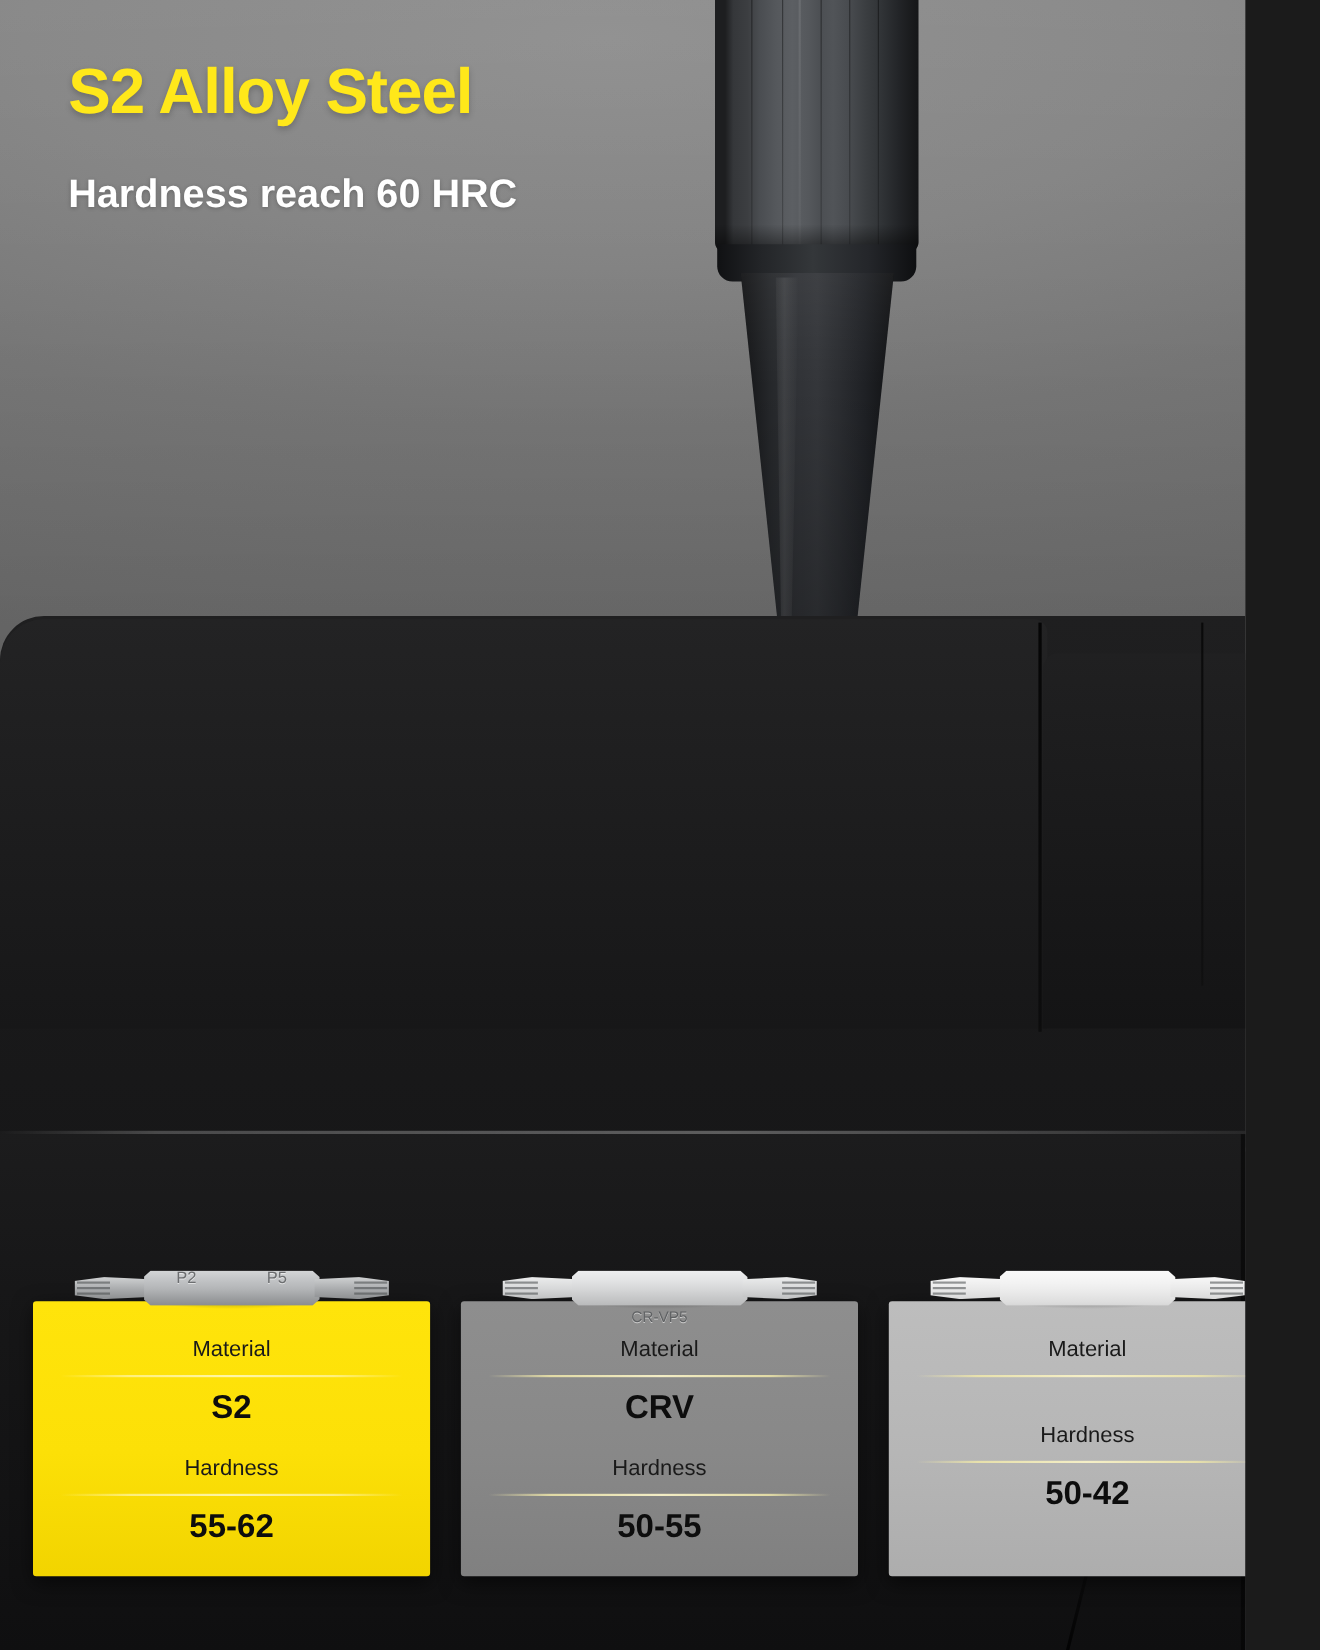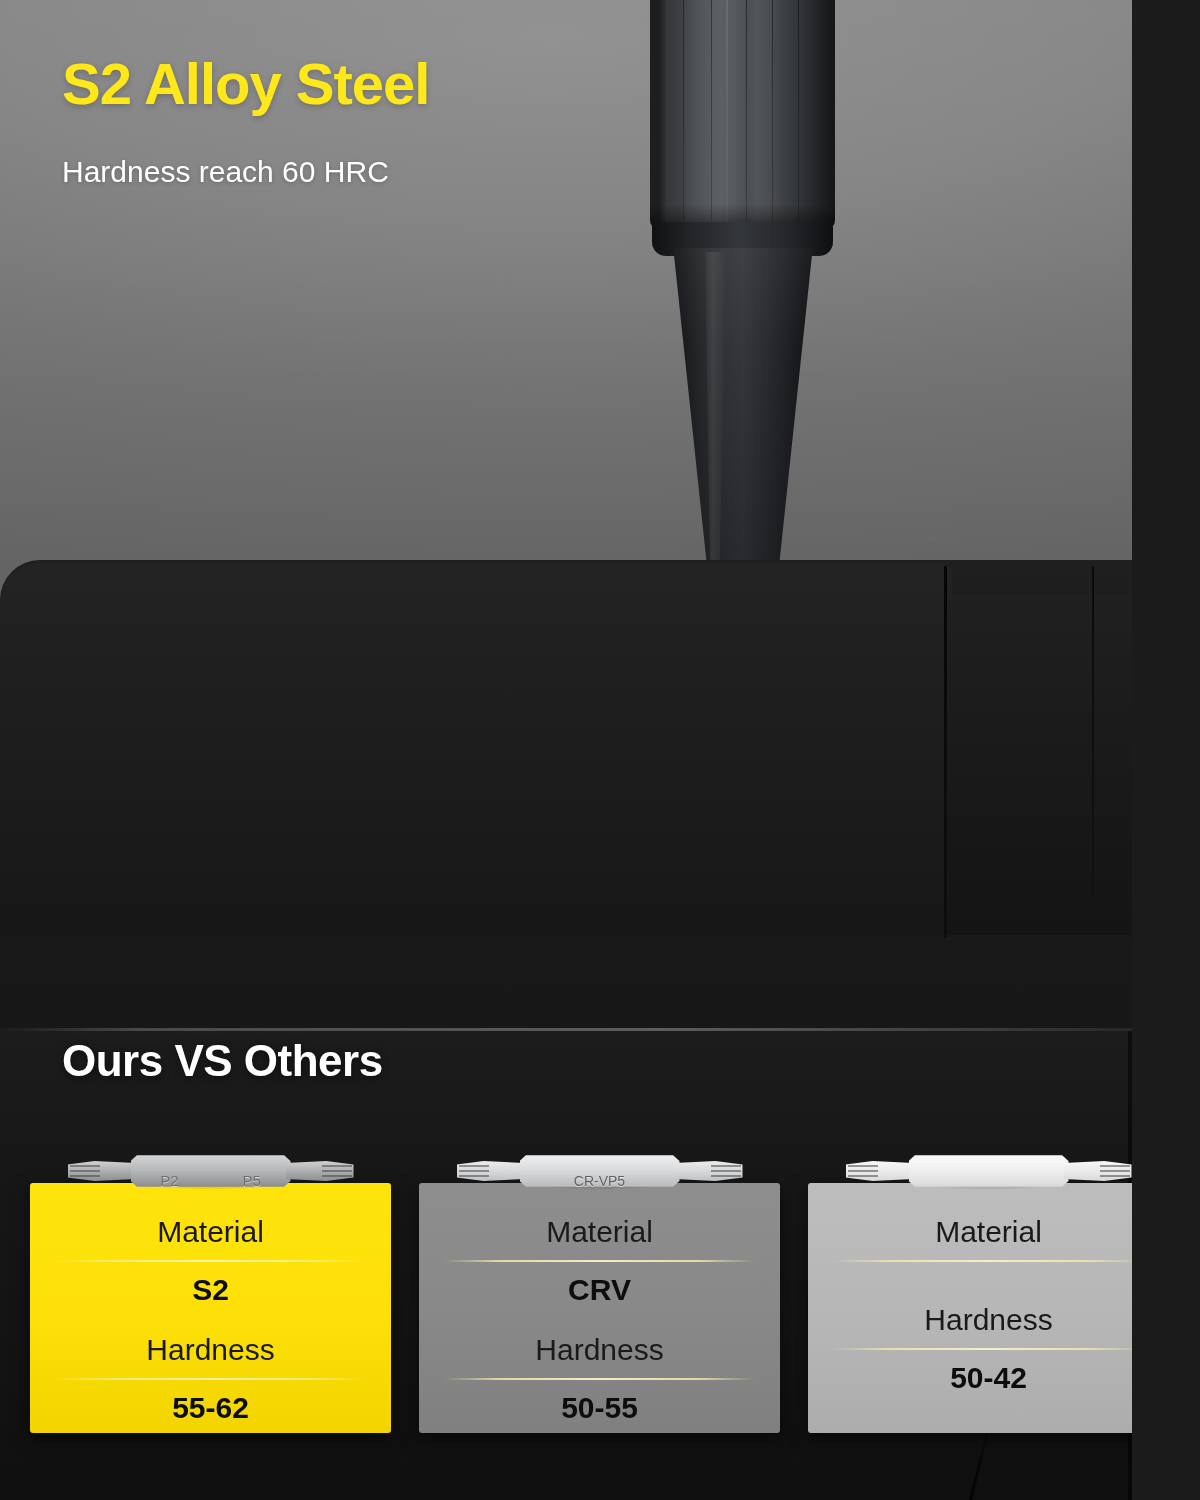--- a/index.html
+++ b/index.html
@@ -28,21 +28,21 @@
   .copy{ position:absolute; left:62px; top:52px; width:560px; }
   .headline{
     color:#FFE81A;
     font-size:58px; line-height:1.1; font-weight:700;
     letter-spacing:-1px;
     text-shadow:0 2px 6px rgba(0,0,0,.22);
   }
   .headline .l2{ display:block; }
   .sub{
     margin-top:34px;
-    color:#ffffff; font-size:30px; line-height:1.45; font-weight:400;
+    color:#ffffff; font-size:36px; line-height:1.45; font-weight:700;
     text-shadow:0 1px 4px rgba(0,0,0,.24);
   }
   .sub .s2{ display:block; }
 
   
   .driver{ position:absolute; left:0; top:0; width:1200px; height:880px; }
 
   
   .barrel{
     position:absolute; left:650px; top:-8px; width:185px; height:238px;
@@ -208,21 +208,21 @@
     border-radius:3px;
     display:flex; flex-direction:column; align-items:center;
     padding-top:34px;
     box-shadow:0 6px 18px rgba(0,0,0,.55);
   }
   .card.ours{ background:linear-gradient(180deg,#FFE40B 0%, #FCE007 55%, #F2D400 100%); }
   .card.mid { background:linear-gradient(180deg,#8e8e8e 0%, #888888 55%, #808080 100%); }
   .card.low { background:linear-gradient(180deg,#bdbdbd 0%, #b6b6b6 55%, #adadad 100%); }
 
   .lbl{
-    font-size:30px; font-weight:400; color:#1a1a1a; line-height:1;
+    font-size:20px; font-weight:400; color:#1a1a1a; line-height:1;
     text-align:center;
   }
   .val{
     font-size:30px; font-weight:700; color:#0d0d0d; line-height:1;
     text-align:center; white-space:nowrap;
   }
   .row-sp-a{ height:30px; }
   .rule{
     width:86%; height:2px; margin:0 auto;
     background:linear-gradient(90deg, rgba(235,225,150,0) 0%, rgba(240,232,170,.85) 18%, rgba(248,242,200,.95) 50%, rgba(240,232,170,.85) 82%, rgba(235,225,150,0) 100%);
@@ -234,21 +234,21 @@
 
   
   .bit{
     position:absolute; top:-35px; left:50%; transform:translateX(-50%);
     width:286px; height:46px;
     display:flex; align-items:center; justify-content:center;
   }
   .bit .body{
     position:relative;
     width:160px; height:36px;
-    display:flex; align-items:flex-end; justify-content:center;
+    display:flex; align-items:flex-start; justify-content:center;
     gap:64px;
   }
   .bit .hexbody{
     position:absolute; inset:0;
     clip-path:polygon(0% 22%, 4% 6%, 96% 6%, 100% 22%, 100% 78%, 96% 94%, 4% 94%, 0% 78%);
   }
   .bit.dark .hexbody{
     background:linear-gradient(180deg,#d8dadb 0%, #c3c5c7 28%, #b3b5b7 52%, #9a9c9e 78%, #85878a 100%);
   }
   .bit.mid .hexbody{
@@ -334,21 +334,20 @@
   <div class="case-lid-left"></div>
   <div class="case-lid-right"></div>
   <div class="seam-v1"></div>
   <div class="seam-v2"></div>
   <div class="edge-hl"></div>
   <div class="edge-hl2"></div>
   <div class="case-face"></div>
   <div class="case-face-r"></div>
   <div class="diag-seam"></div>
 
-  <div class="vs-title">Ours VS Others</div>
 
   <div class="cards">
 
     <div class="card ours">
       <div class="bit dark">
         <div class="shadow"></div>
         <div class="arm l"></div>
         <div class="notch l">
             <i></i>
             <i></i>

